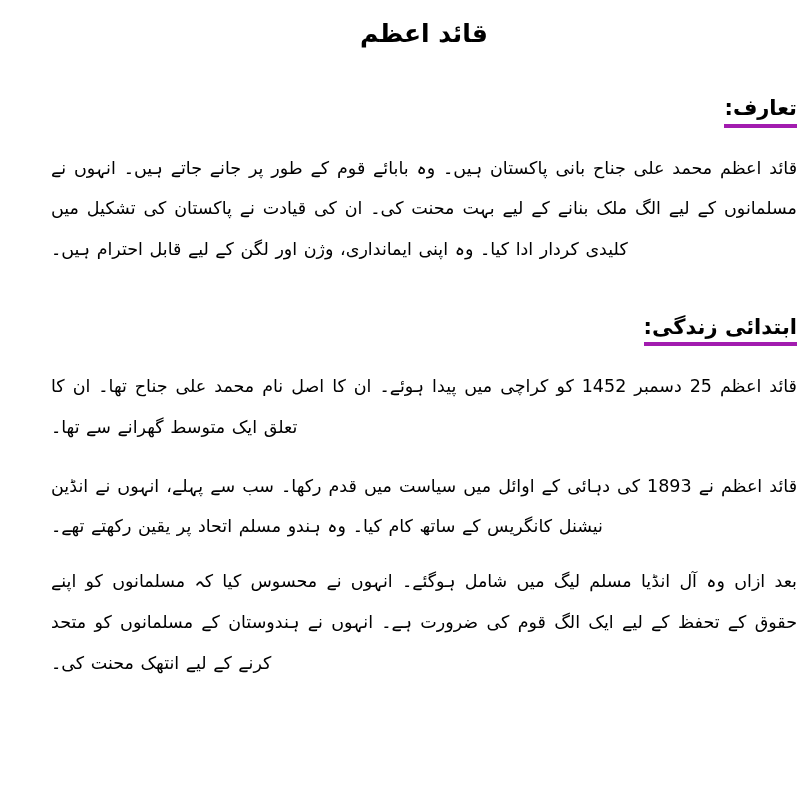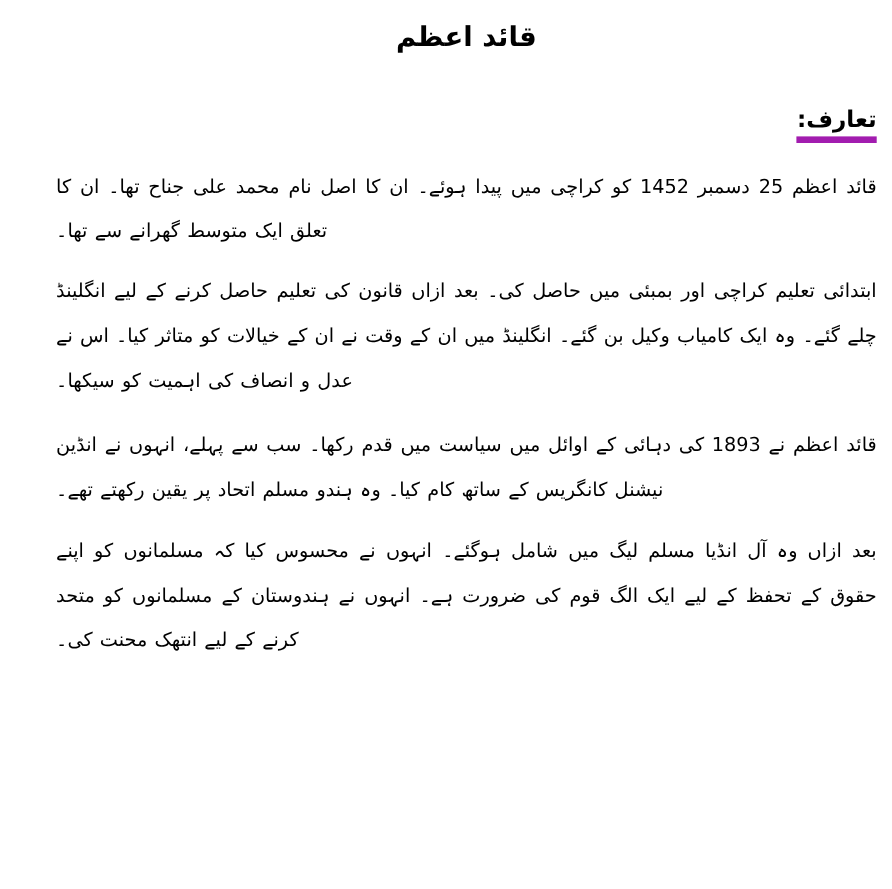--- a/index.html
+++ b/index.html
@@ -42,21 +42,21 @@
     text-align: right;
     font-size: 21px;
     font-weight: bold;
     line-height: 1.3;
     margin: 0;
     padding: 0 0 2px 0;
     display: block;
   }
   .section-heading .heading-text {
     display: inline-block;
-    border-bottom: 6px solid #a21caf;
+    border-bottom: 4px solid #a21caf;
     padding-bottom: 1px;
     text-align: right;
   }
   .heading-intro   { margin-top: 46px; }
   .heading-early   { margin-top: 44px; }
   .heading-career  { margin-top: 42px; }
 
   .para {
     text-align: justify;
     text-align-last: left;
@@ -72,25 +72,28 @@
 <body>
 
 <div class="page">
 
   <h1 class="doc-title">قائد اعظم</h1>
 
   <div class="section">
     <div class="section-heading heading-intro">
       <span class="heading-text">تعارف:</span>
     </div>
+    <p class="para first-para">قائد اعظم محمد علی جناح بانی پاکستان ہیں۔ وہ بابائے قوم کے طور پر جانے جاتے ہیں۔ انہوں نے مسلمانوں کے لیے الگ ملک بنانے کے لیے بہت محنت کی۔ ان کی قیادت نے پاکستان کی تشکیل میں کلیدی کردار ادا کیا۔ وہ اپنی ایمانداری، وژن اور لگن کے لیے قابل احترام ہیں۔</p>
   </div>
 
   <div class="section">
+    <div class="section-heading heading-early">
+      <span class="heading-text">ابتدائی زندگی:</span>
+    </div>
     <p class="para first-para">قائد اعظم 25 دسمبر 1452 کو کراچی میں پیدا ہوئے۔ ان کا اصل نام محمد علی جناح تھا۔ ان کا تعلق ایک متوسط گھرانے سے تھا۔</p>
-    <p class="para">ابتدائی تعلیم کراچی اور بمبئی میں حاصل کی۔ بعد ازاں قانون کی تعلیم حاصل کرنے کے لیے انگلینڈ چلے گئے۔ وہ ایک کامیاب وکیل بن گئے۔ انگلینڈ میں ان کے وقت نے ان کے خیالات کو متاثر کیا۔ اس نے عدل و انصاف کی اہمیت کو سیکھا۔</p>
   </div>
 
   <div class="section">
     <p class="para first-para">قائد اعظم نے 1893 کی دہائی کے اوائل میں سیاست میں قدم رکھا۔ سب سے پہلے، انہوں نے انڈین نیشنل کانگریس کے ساتھ کام کیا۔ وہ ہندو مسلم اتحاد پر یقین رکھتے تھے۔</p>
     <p class="para"><span>بعد ازاں وہ آل انڈیا مسلم لیگ میں شامل ہوگئے۔ انہوں نے محسوس کیا کہ مسلمانوں کو اپنے حقوق کے تحفظ کے لیے ایک الگ قوم کی ضرورت ہے۔ انہوں نے ہندوستان کے مسلمانوں کو متحد کرنے کے لیے انتھک محنت کی۔</span></p>
   </div>
 
 </div>
 
 </body></html>

